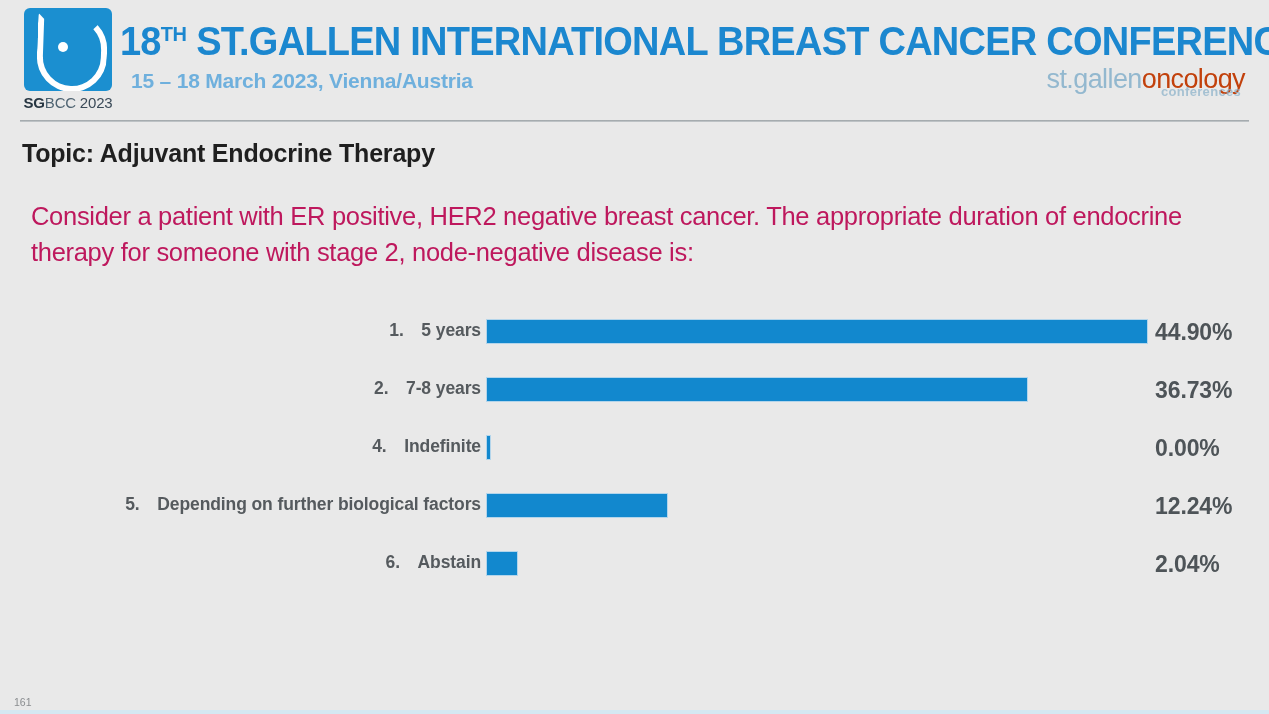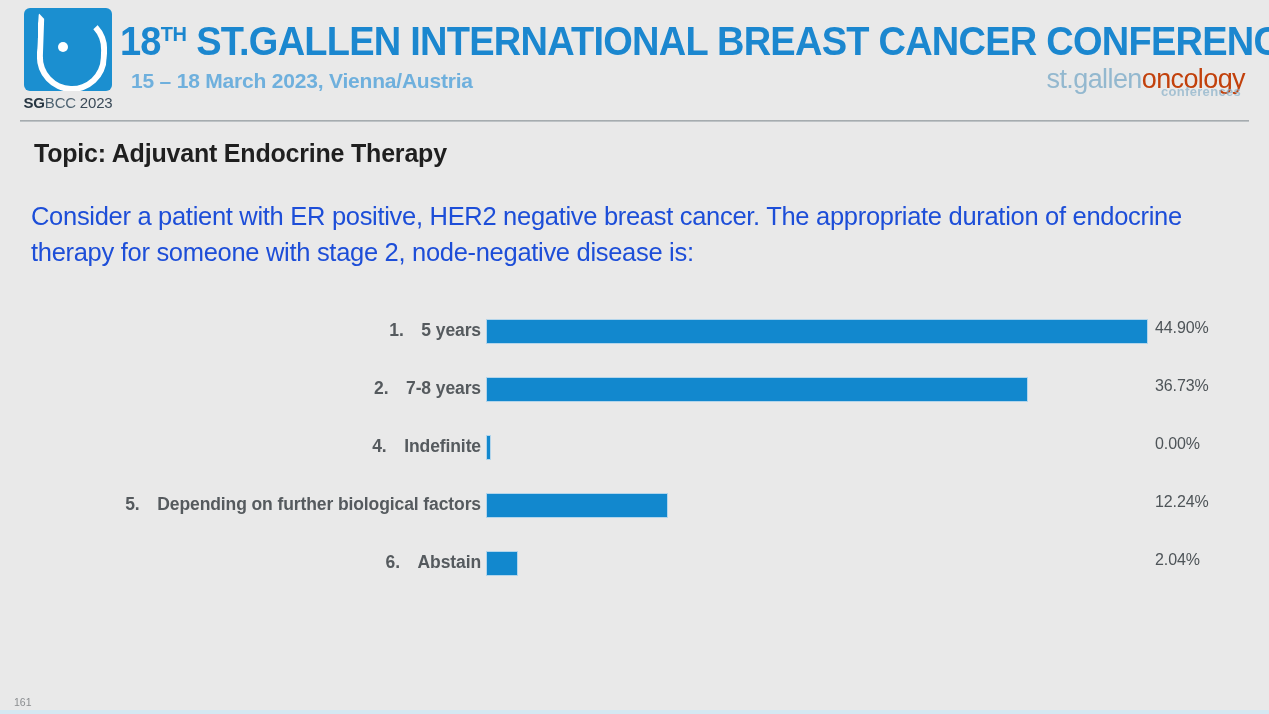--- a/index.html
+++ b/index.html
@@ -142,36 +142,36 @@
     position: absolute;
     left: 20px;
     top: 120px;
     width: 1229px;
     height: 2px;
     background: linear-gradient(to bottom, #9aa0a4 0%, #c9cdd0 100%);
   }
   
   .topic {
     position: absolute;
-    left: 34px;
+    left: 22px;
     top: 139px;
     font-size: 25px;
     font-weight: bold;
     color: #1f1f1f;
     letter-spacing: -0.2px;
     white-space: nowrap;
   }
   .question {
     position: absolute;
     left: 31px;
     top: 198px;
     width: 1190px;
     font-size: 25.5px;
     line-height: 36px;
-    color: #1d4ed8;
+    color: #be185d;
     letter-spacing: -0.3px;
   }
   
   .chart {
     position: absolute;
     left: 0;
     top: 306px;
     width: 1269px;
     padding-left: 24px;
   }
@@ -202,22 +202,22 @@
   }
   .bar {
     height: 23px;
     background: #1288ce;
     box-shadow: 0 0 0 1px rgba(160,205,235,0.75);
   }
   .row-value {
     position: absolute;
     left: 1131px;
     top: 13px;
-    font-size: 16px;
-    font-weight: normal;
+    font-size: 23px;
+    font-weight: bold;
     color: #4e5458;
     letter-spacing: -0.1px;
     white-space: nowrap;
   }
   
   .page-number {
     position: absolute;
     left: 14px;
     top: 696px;
     font-size: 10.5px;

